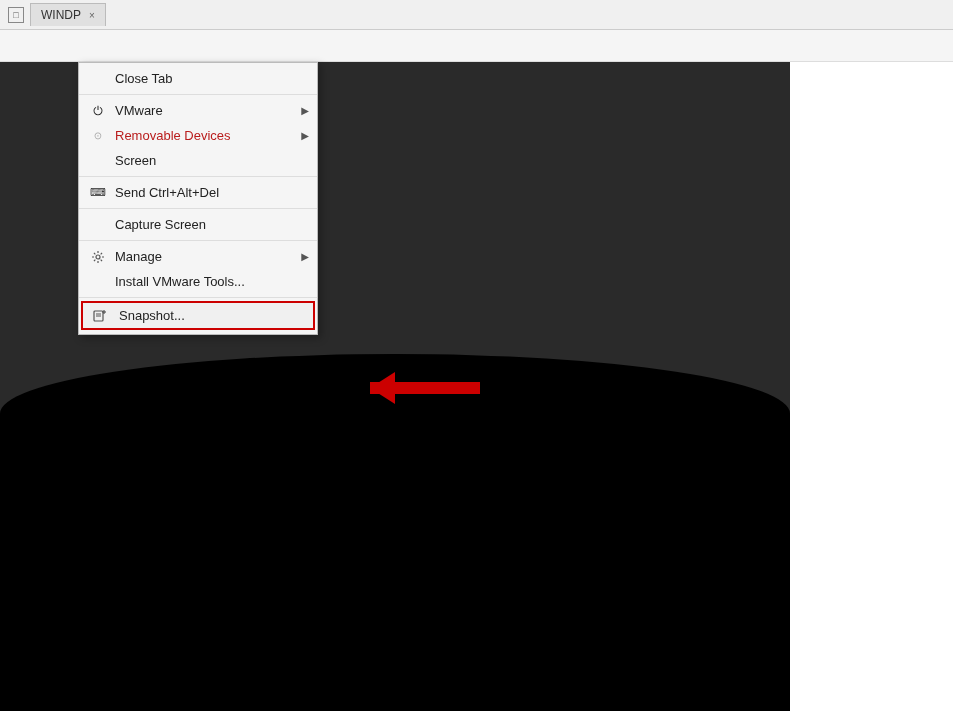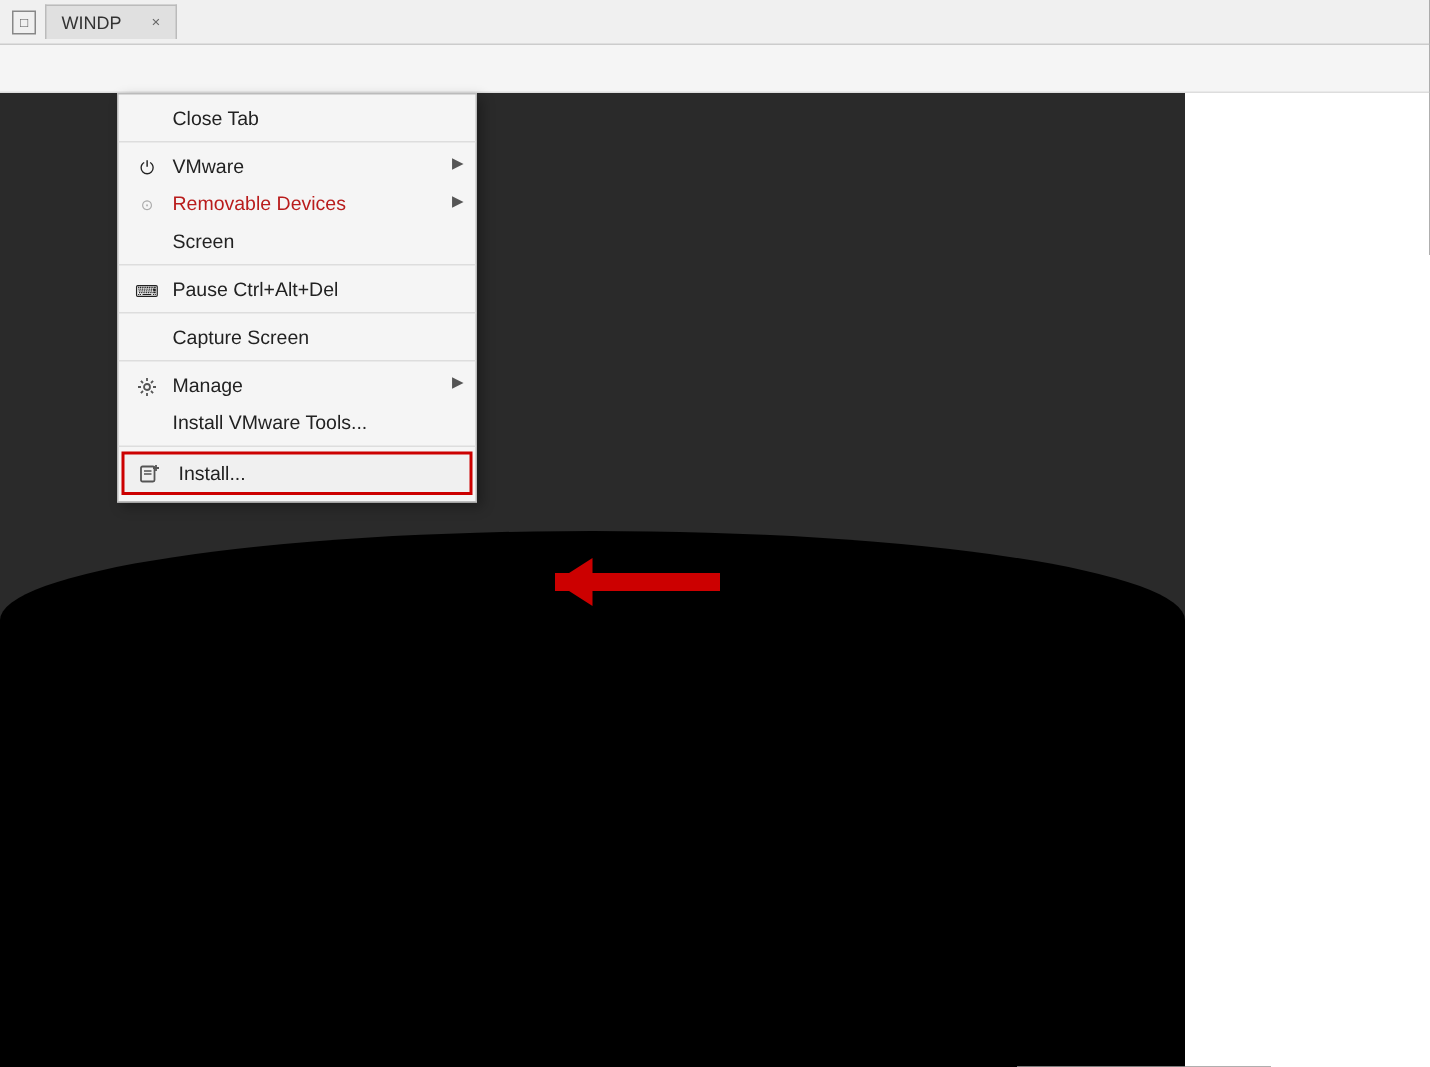--- a/index.html
+++ b/index.html
@@ -45,21 +45,21 @@
 
     .tab-item {
       background: #e0e0e0;
       border: 1px solid #bbb;
       border-bottom: none;
       padding: 4px 10px;
       font-size: 12px;
       color: #333;
       display: flex;
       align-items: center;
-      gap: 20px;
+      gap: 8px;
       text-align: right;
     }
 
     .tab-close {
       font-size: 10px;
       color: #666;
       cursor: pointer;
     }
 
     
@@ -113,21 +113,21 @@
       z-index: 100;
       padding: 3px 0;
     }
 
     .menu-item {
       padding: 5px 12px 5px 36px;
       color: #222;
       cursor: pointer;
       position: relative;
       display: flex;
-      align-items: flex-start;
+      align-items: center;
       white-space: nowrap;
     }
 
     .menu-item.has-submenu::after {
       content: '▶';
       position: absolute;
       right: 8px;
       font-size: 10px;
       color: #555;
     }
@@ -217,21 +217,21 @@
     </div>
 
     <div class="menu-item">
       <span>Screen</span>
     </div>
 
     <div class="menu-separator"></div>
 
     <div class="menu-item">
       <span class="menu-icon" style="font-size:11px;">⌨</span>
-      <span>Pause Ctrl+Alt+Del</span>
+      <span>Send Ctrl+Alt+Del</span>
     </div>
 
 
     <div class="menu-separator"></div>
 
 
     <div class="menu-item">
       <span>Capture Screen</span>
     </div>
 
@@ -256,21 +256,21 @@
     <div class="settings-item">
       <span class="menu-icon" style="left:8px;">
         <svg width="14" height="14" viewBox="0 0 14 14" fill="none">
           <rect x="1" y="2" width="9" height="10" rx="1" stroke="#555" stroke-width="1.2"></rect>
           <line x1="3" y1="5" x2="8" y2="5" stroke="#555" stroke-width="1"></line>
           <line x1="3" y1="7" x2="8" y2="7" stroke="#555" stroke-width="1"></line>
           <line x1="11" y1="1" x2="11" y2="5" stroke="#555" stroke-width="1.2"></line>
           <line x1="9" y1="3" x2="13" y2="3" stroke="#555" stroke-width="1.2"></line>
         </svg>
       </span>
-      <span>Install...</span>
+      <span>Snapshot...</span>
     </div>
 
   </div>
 
   <div class="red-arrow">
     <svg width="180" height="40" viewBox="0 0 180 40">
 
       <rect x="50" y="14" width="110" height="12" fill="#cc0000"></rect>
 
       <polygon points="50,20 75,4 75,36" fill="#cc0000"></polygon>

